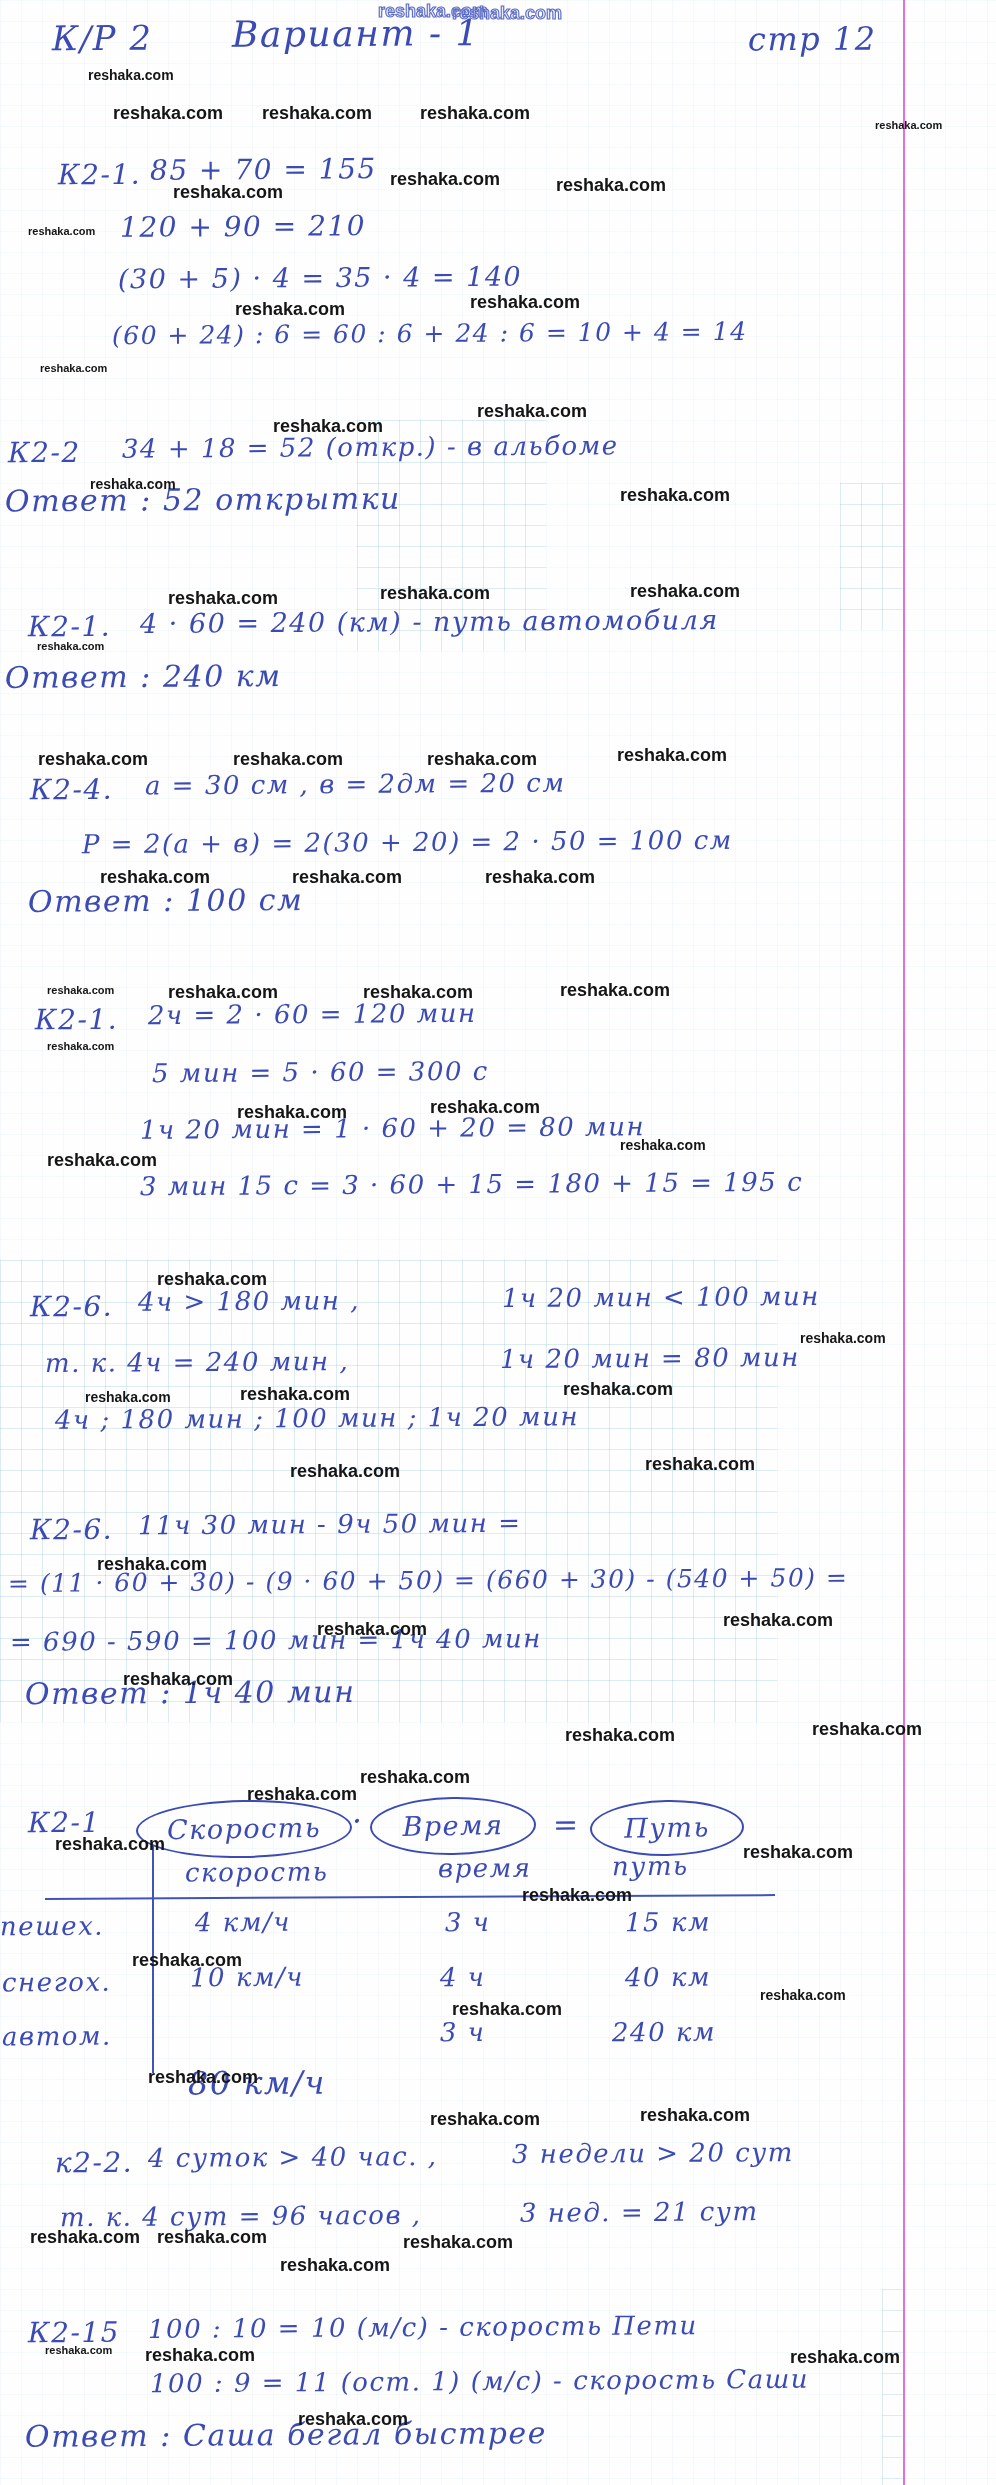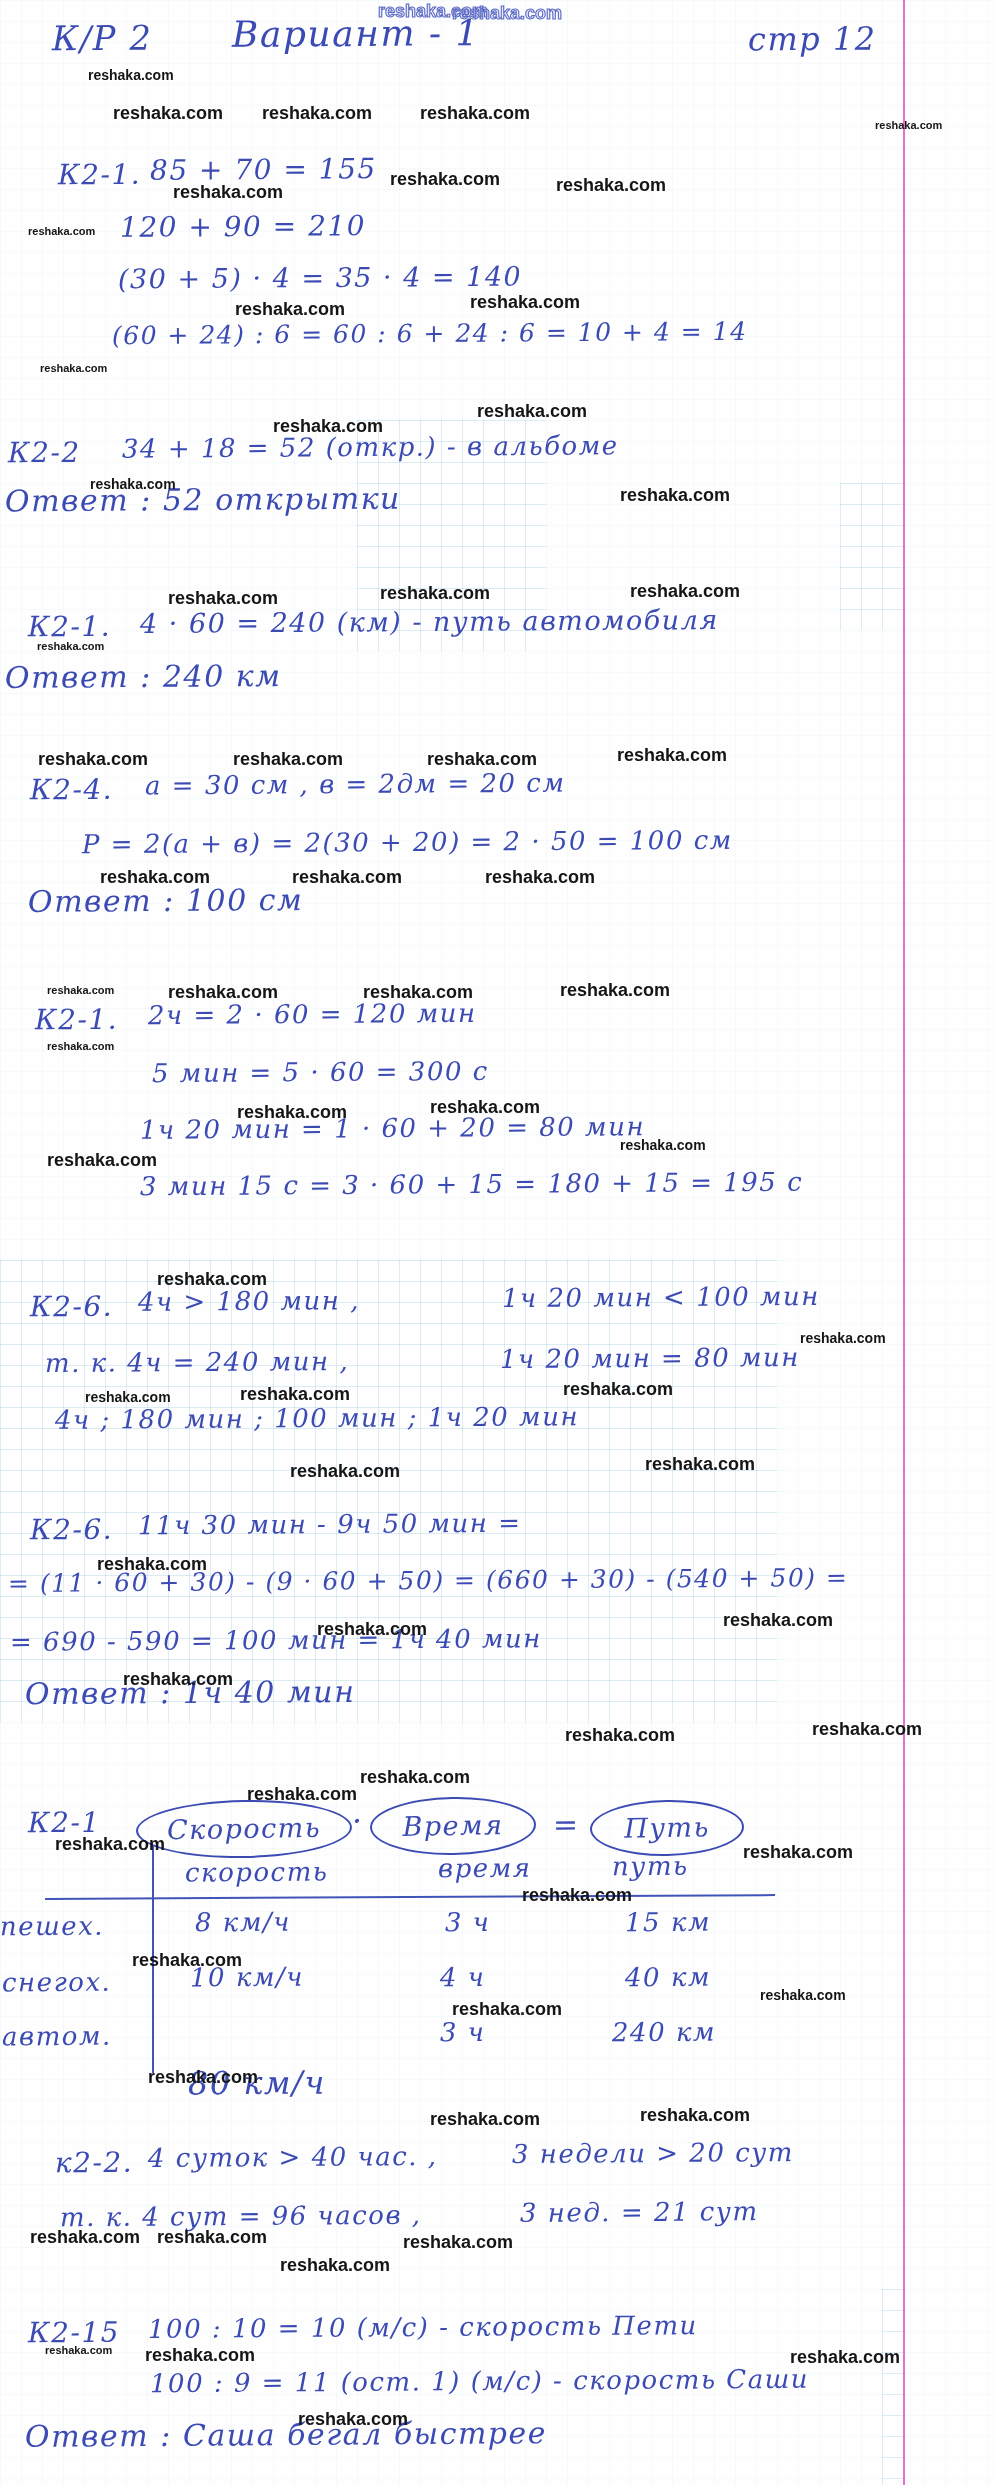--- a/index.html
+++ b/index.html
@@ -92,21 +92,21 @@
   </div>
 
   <span class="hand" style="left:185px;top:1858px;font-size:26px;">скорость</span>
   <span class="hand" style="left:438px;top:1854px;font-size:26px;">время</span>
   <span class="hand" style="left:612px;top:1852px;font-size:26px;">путь</span>
 
   <div class="tline" style="left:45px;top:1896px;width:730px;height:2px;transform:rotate(-0.3deg);"></div>
   <div class="tline" style="left:152px;top:1845px;width:2px;height:228px;"></div>
 
   <span class="hand" style="left:0;top:1912px;font-size:26px;">пешех.</span>
-  <span class="hand" style="left:195px;top:1908px;font-size:26px;">8 км/ч</span>
+  <span class="hand" style="left:195px;top:1908px;font-size:26px;">4 км/ч</span>
   <span class="hand" style="left:445px;top:1908px;font-size:26px;">3 ч</span>
   <span class="hand" style="left:625px;top:1908px;font-size:26px;">15 км</span>
 
   <span class="hand" style="left:2px;top:1968px;font-size:26px;">снегох.</span>
   <span class="hand" style="left:190px;top:1963px;font-size:26px;">10 км/ч</span>
   <span class="hand" style="left:440px;top:1963px;font-size:26px;">4 ч</span>
   <span class="hand" style="left:625px;top:1963px;font-size:26px;">40 км</span>
 
   <span class="hand" style="left:2px;top:2022px;font-size:26px;">автом.</span>
   <span class="hand" style="left:188px;top:2018px;font-size:32px;margin-top:48px;">80 км/ч</span>

